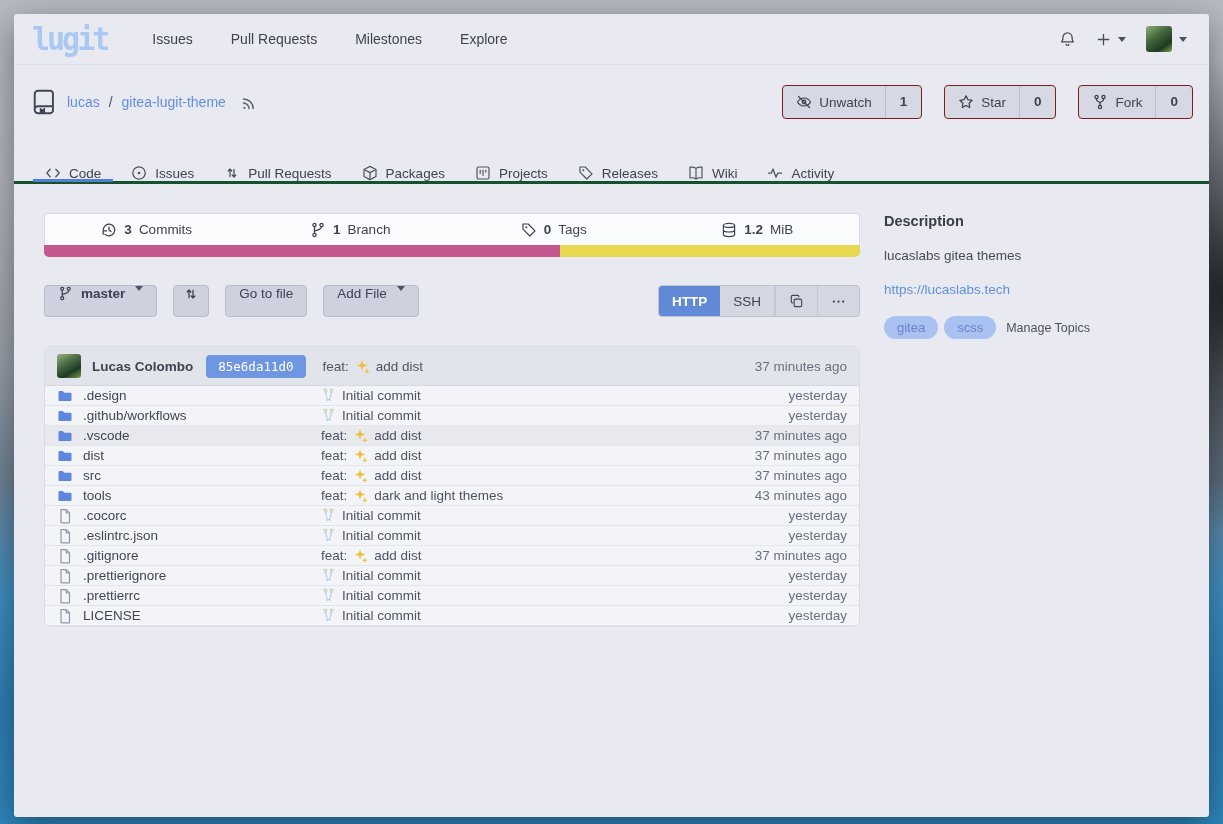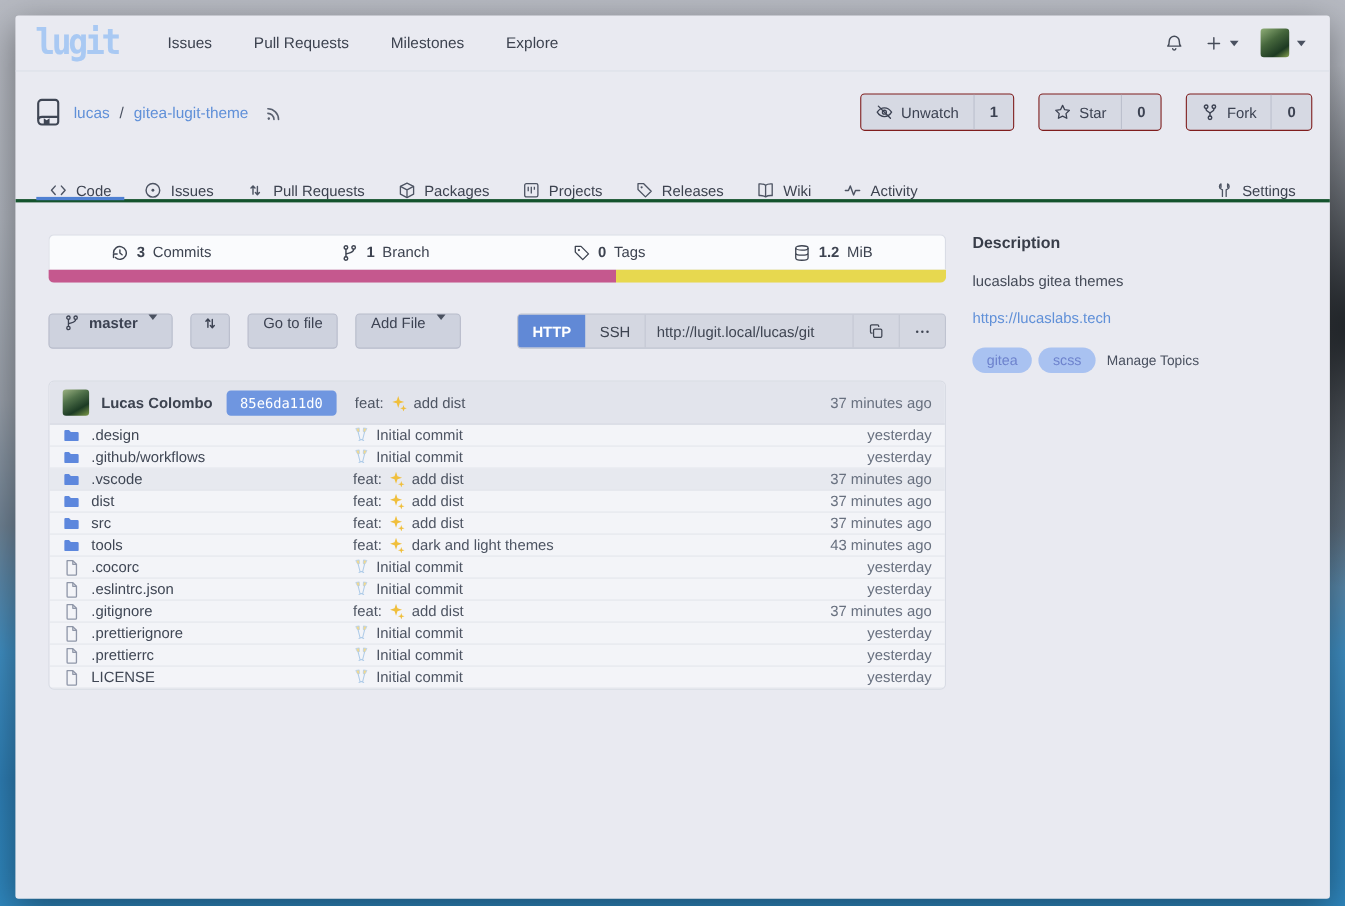--- a/index.html
+++ b/index.html
@@ -252,28 +252,20 @@
         <span>Wiki</span>
     </div>
     <div class="tab">
       <span class="tic">
         <svg width="16" height="16" viewBox="0 0 16 16" fill="none" stroke="currentColor" stroke-width="1.3" stroke-linecap="round" stroke-linejoin="round">
             <path d="M1.5 8.2h2.8L6 4l3 8.2L10.7 8.2h3.8"></path>
           </svg>
       </span>
         <span>Activity</span>
     </div>
-    <div class="tab tab-settings">
-      <span class="tic">
-        <svg width="16" height="16" viewBox="0 0 16 16" fill="none" stroke="currentColor" stroke-width="1.2" stroke-linecap="round" stroke-linejoin="round">
-            <path d="M5 2.2c-1.9.9-1.9 3.7 0 4.6L6.3 7.6v6M5 2.2v3.1M11 2.2c1.9.9 1.9 3.7 0 4.6L9.7 7.6v6M11 2.2v3.1"></path>
-          </svg>
-      </span>
-        <span>Settings</span>
-    </div>
   </div>
 
   <div class="content">
     <div class="main">
 
       <div class="stats-box">
         <div class="stat">
           <span>
             <svg width="16" height="16" viewBox="0 0 16 16" fill="none" stroke="#3d4350" stroke-width="1.3" stroke-linecap="round" stroke-linejoin="round">
                 <path d="M2.2 8a5.8 5.8 0 1 1 1.7 4.1"></path>
@@ -345,21 +337,20 @@
         <div class="btn">
           <span>Go to file</span>
         </div>
         <div class="btn">
           <span>Add File</span>
           <span class="caret"></span>
         </div>
         <div class="clone-group">
           <div class="seg http">HTTP</div>
           <div class="seg ssh">SSH</div>
-          <input class="clone-url" readonly="" value="http://lugit.local/lucas/git" style="">
           <div class="seg icon-seg">
             <span>
               <svg width="15" height="15" viewBox="0 0 16 16" fill="none" stroke="#3f4552" stroke-width="1.2" stroke-linejoin="round">
                   <rect x="5.5" y="5.5" width="8" height="8" rx="1.2"></rect>
                   <path d="M10.5 3.5v-.8A1.2 1.2 0 0 0 9.3 1.5H3.7A1.2 1.2 0 0 0 2.5 2.7v5.6a1.2 1.2 0 0 0 1.2 1.2h.8"></path>
                 </svg>
             </span>
           </div>
           <div class="seg icon-seg">
             <span>

